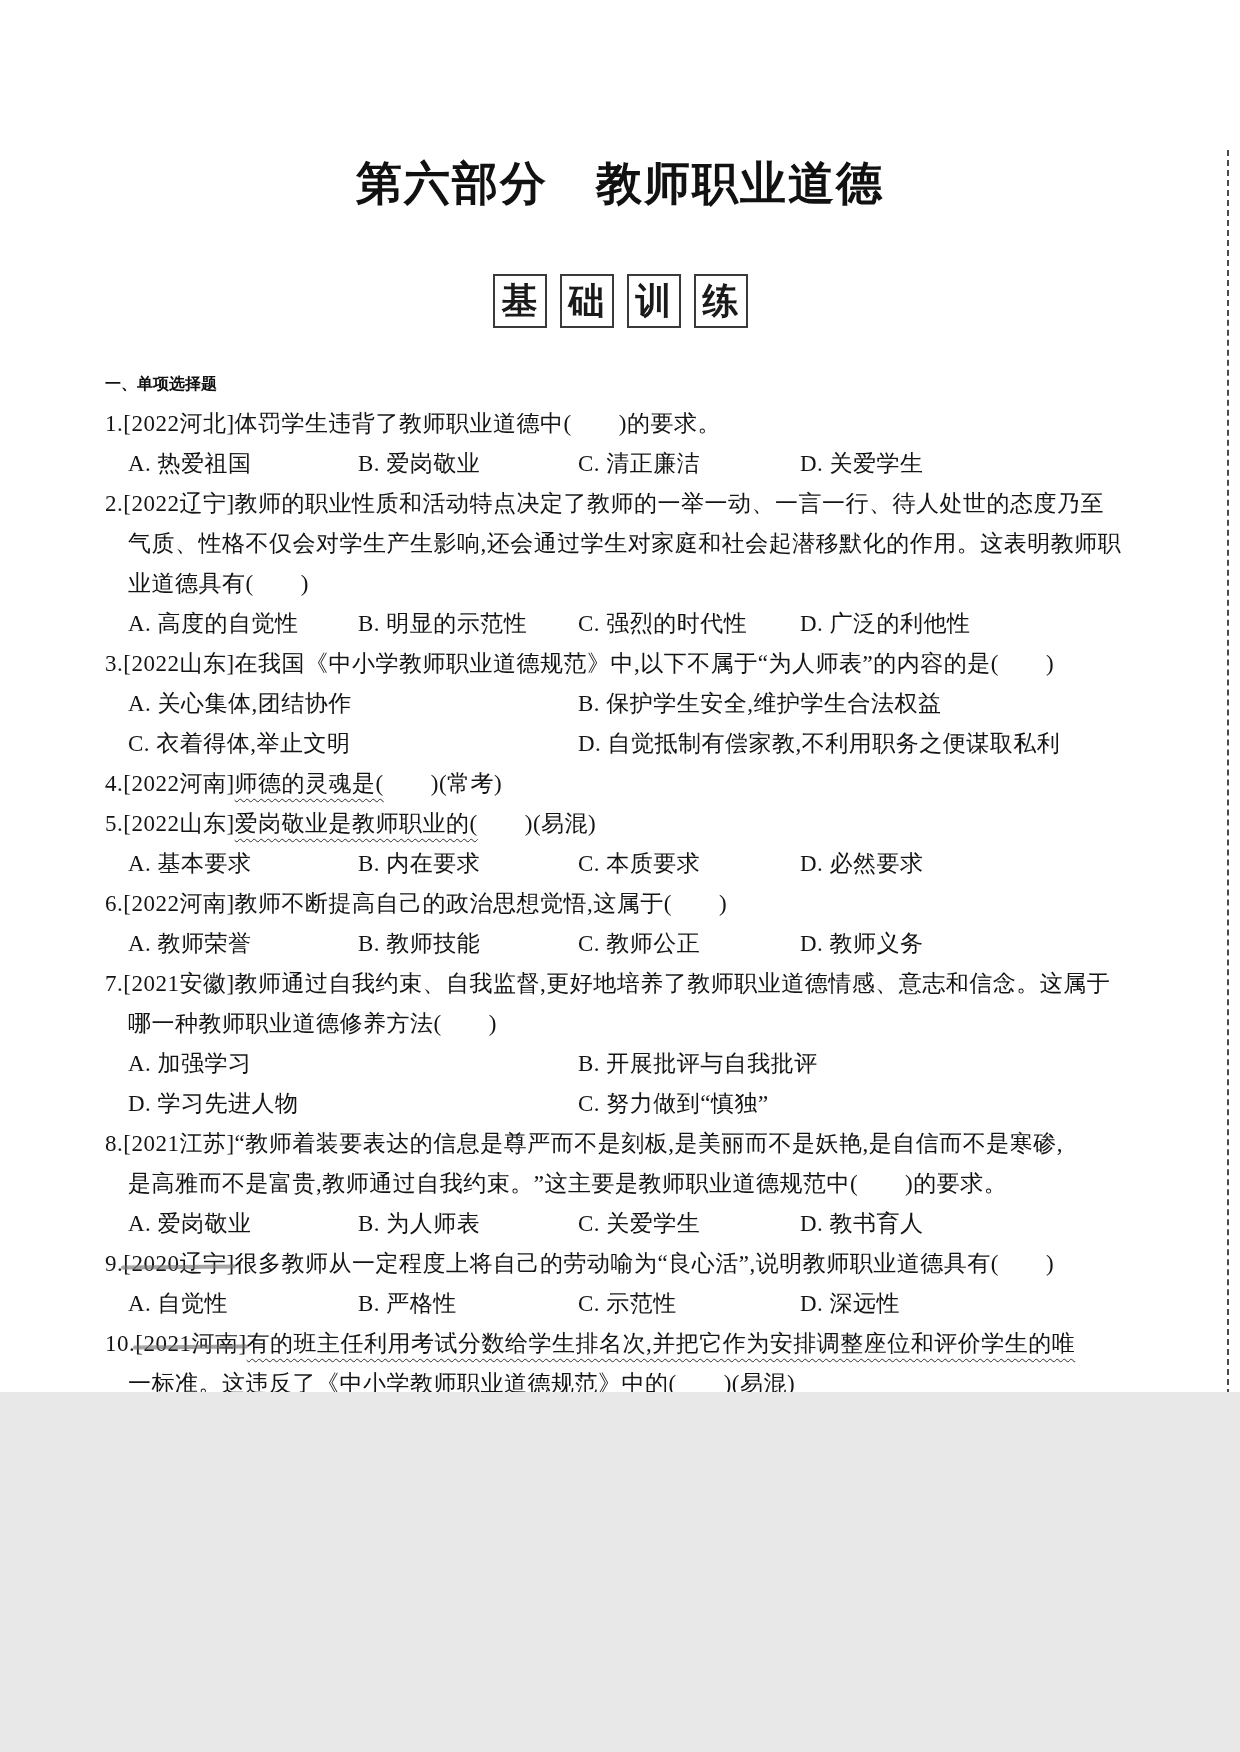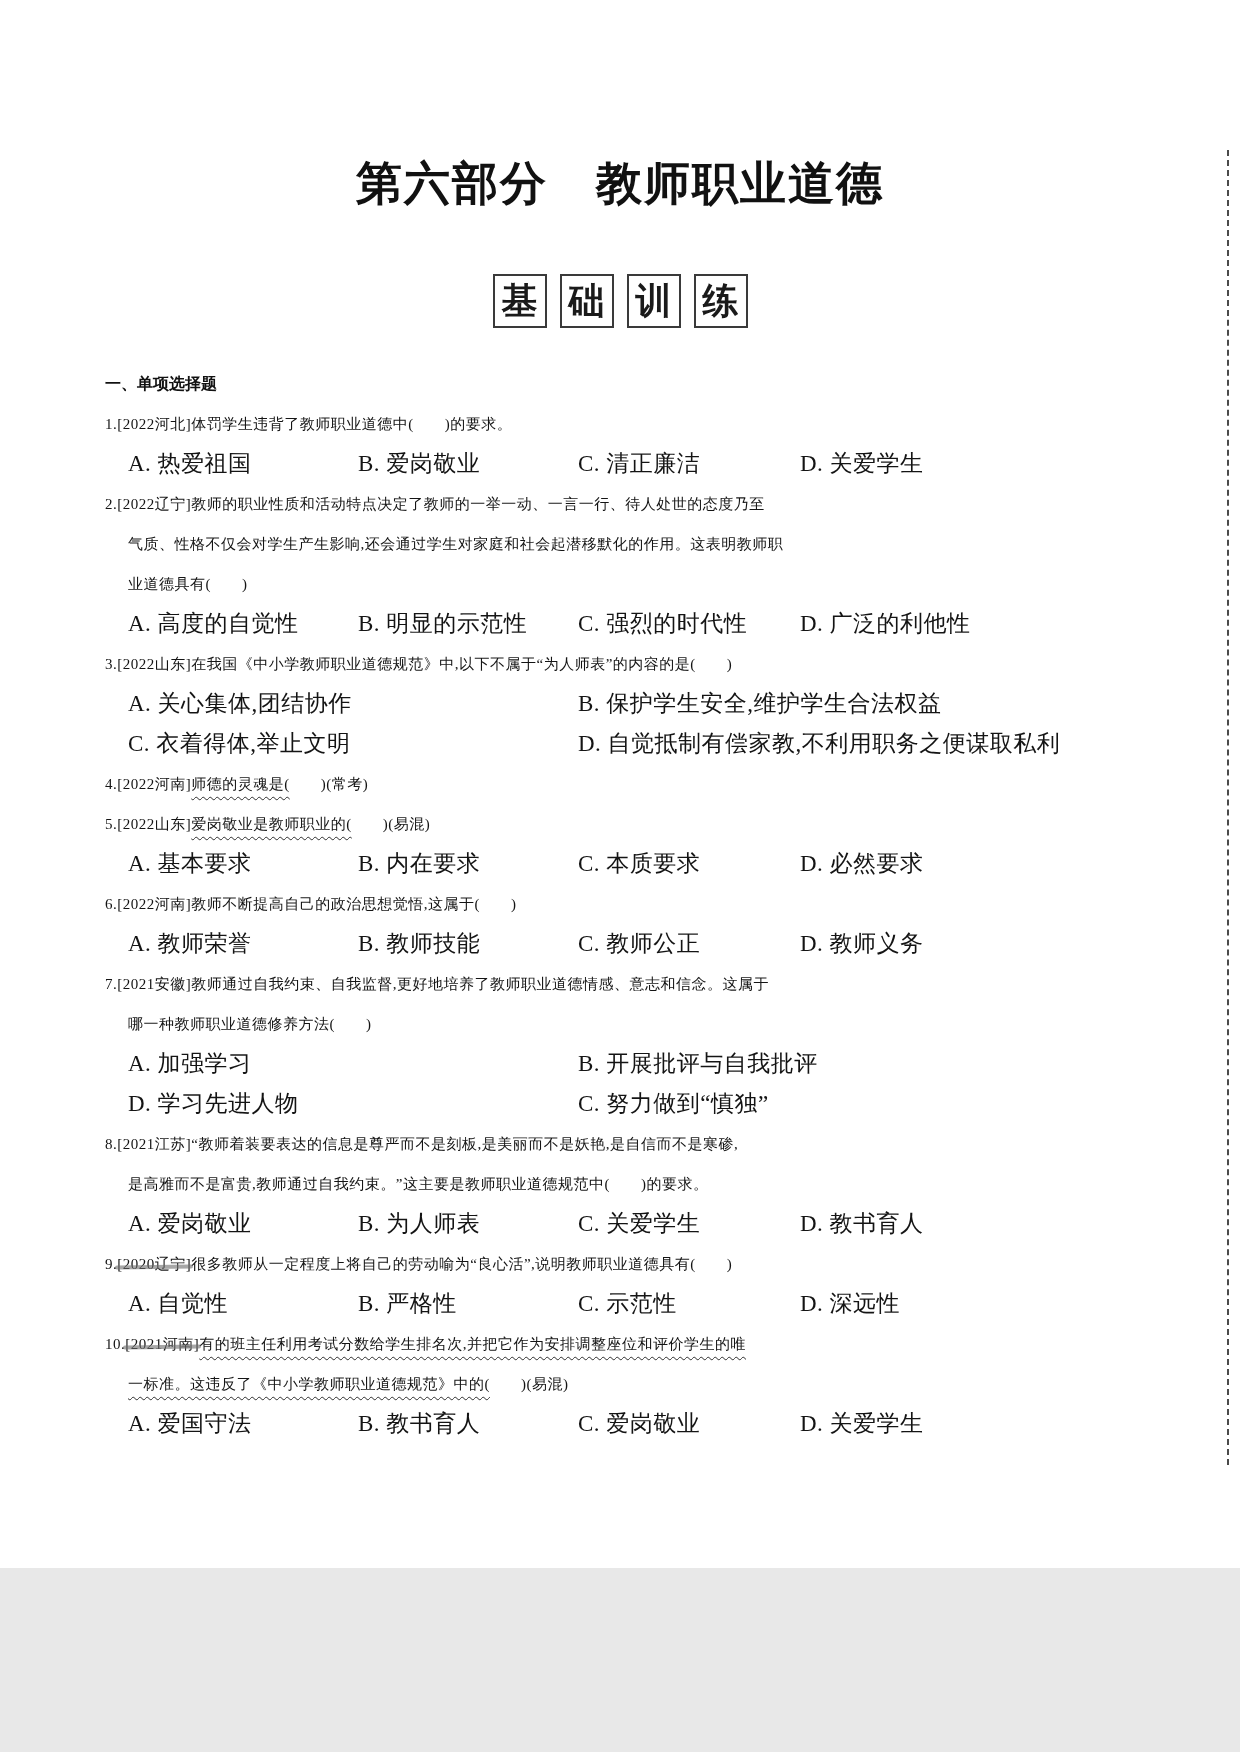--- a/index.html
+++ b/index.html
@@ -3,21 +3,21 @@
 <meta charset="utf-8">
 <style>
   html, body {
     margin: 0;
     padding: 0;
     background: #e8e8e8;
   }
   .page {
     position: relative;
     width: 1240px;
-    height: 1568px;
+    height: 1392px;
     margin: 0 auto;
     background: #ffffff;
     overflow: hidden;
     color: #141414;
     font-family: "Liberation Serif", "DejaVu Serif", serif;
   }
   
   .margin-line {
     position: absolute;
     left: 1227px;
@@ -63,21 +63,21 @@
     padding-right: 90px;
   }
   .section-heading {
     font-family: "Liberation Sans", "DejaVu Sans", sans-serif;
     font-weight: bold;
     font-size: 16px;
     line-height: 40px;
     color: #111;
   }
   .qline {
-    font-size: 15px;
+    font-size: 23px;
     line-height: 40px;
     white-space: nowrap;
     letter-spacing: 0.5px;
   }
   .qline.cont {
     padding-left: 23px;
   }
   .opts {
     display: grid;
     padding-left: 23px;

